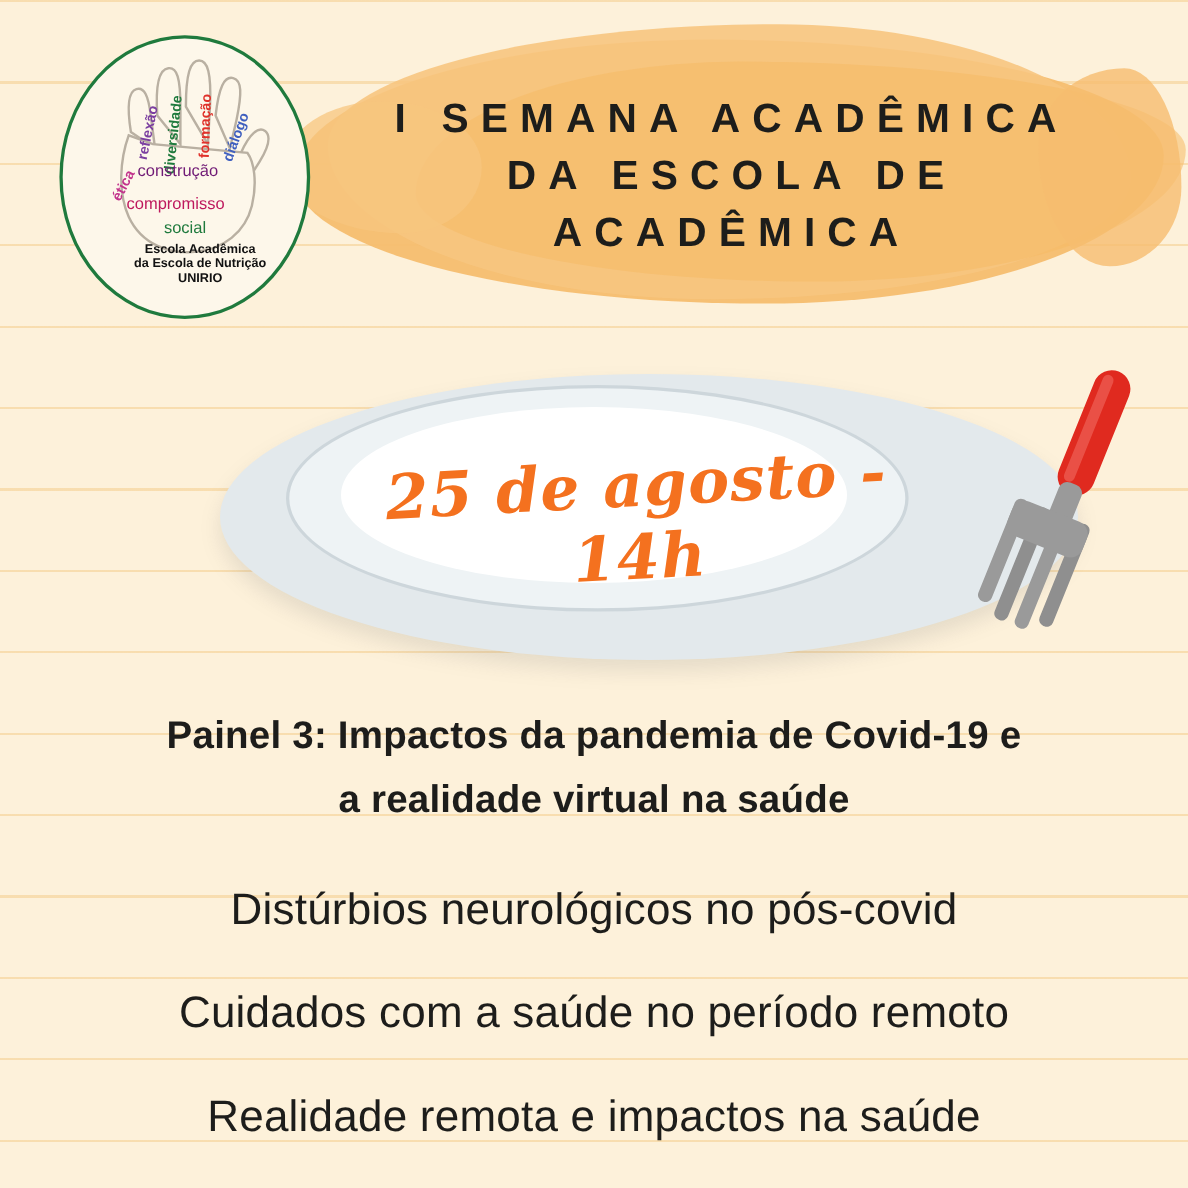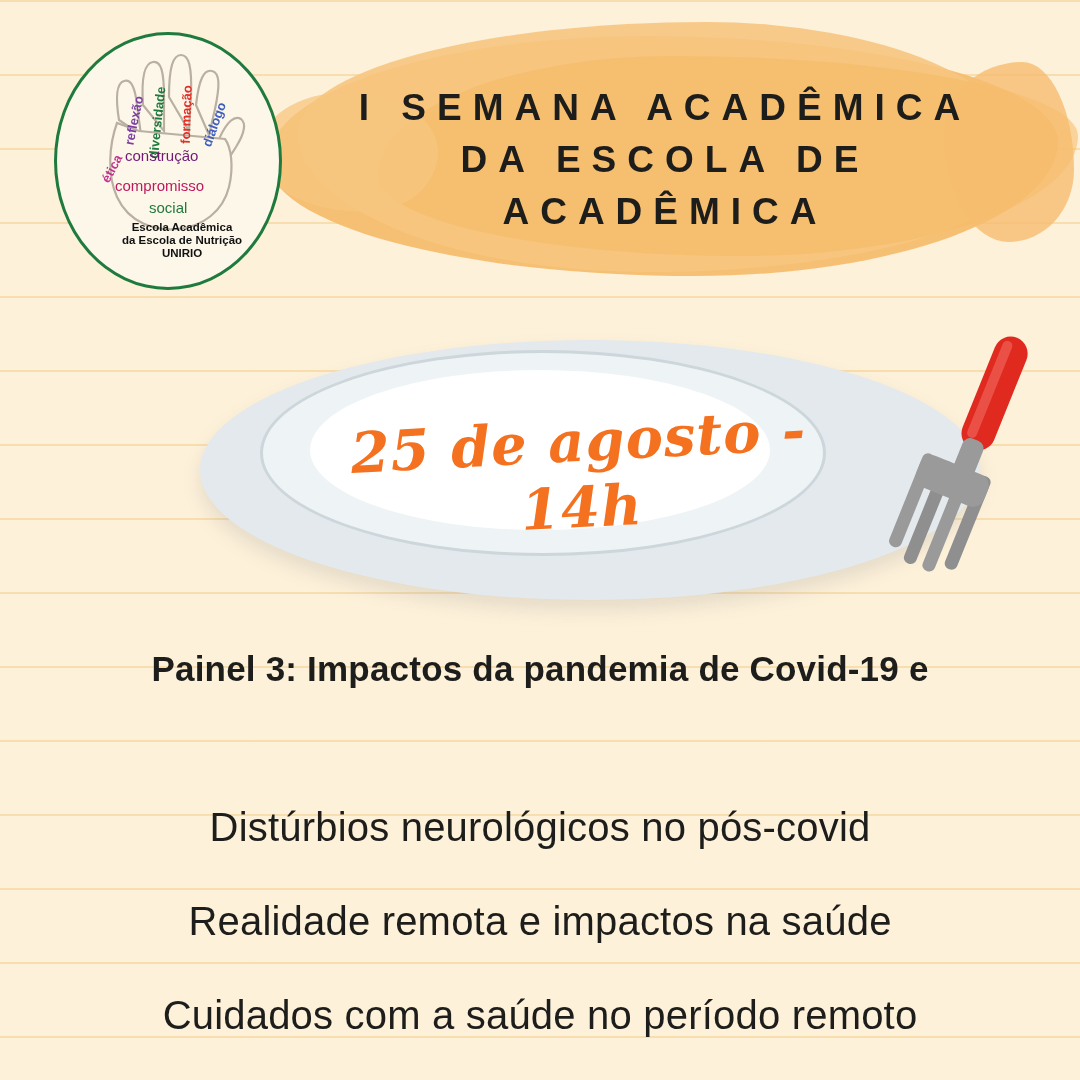--- a/index.html
+++ b/index.html
@@ -301,21 +301,22 @@
         <rect x="146" y="150" width="13" height="100" rx="6" fill="#8f8f8f"></rect>
         <rect x="86" y="150" width="73" height="34" rx="12" fill="#9a9a9a"></rect>
       </g>
     </svg>
 
     <div class="date-text">25 de agosto - 14h</div>
   </div>
 
   <div class="panel-title">
     <div>Painel 3: Impactos da pandemia de Covid-19 e</div>
+    <div>a realidade virtual na saúde</div>
   </div>
 
   <div class="topics">
     <div class="topic">Distúrbios neurológicos no pós-covid</div>
+    <div class="topic">Cuidados com a saúde no período remoto</div>
     <div class="topic">Realidade remota e impactos na saúde</div>
-    <div class="topic">Cuidados com a saúde no período remoto</div>
   </div>
 
 </div>
 
 </body></html>

